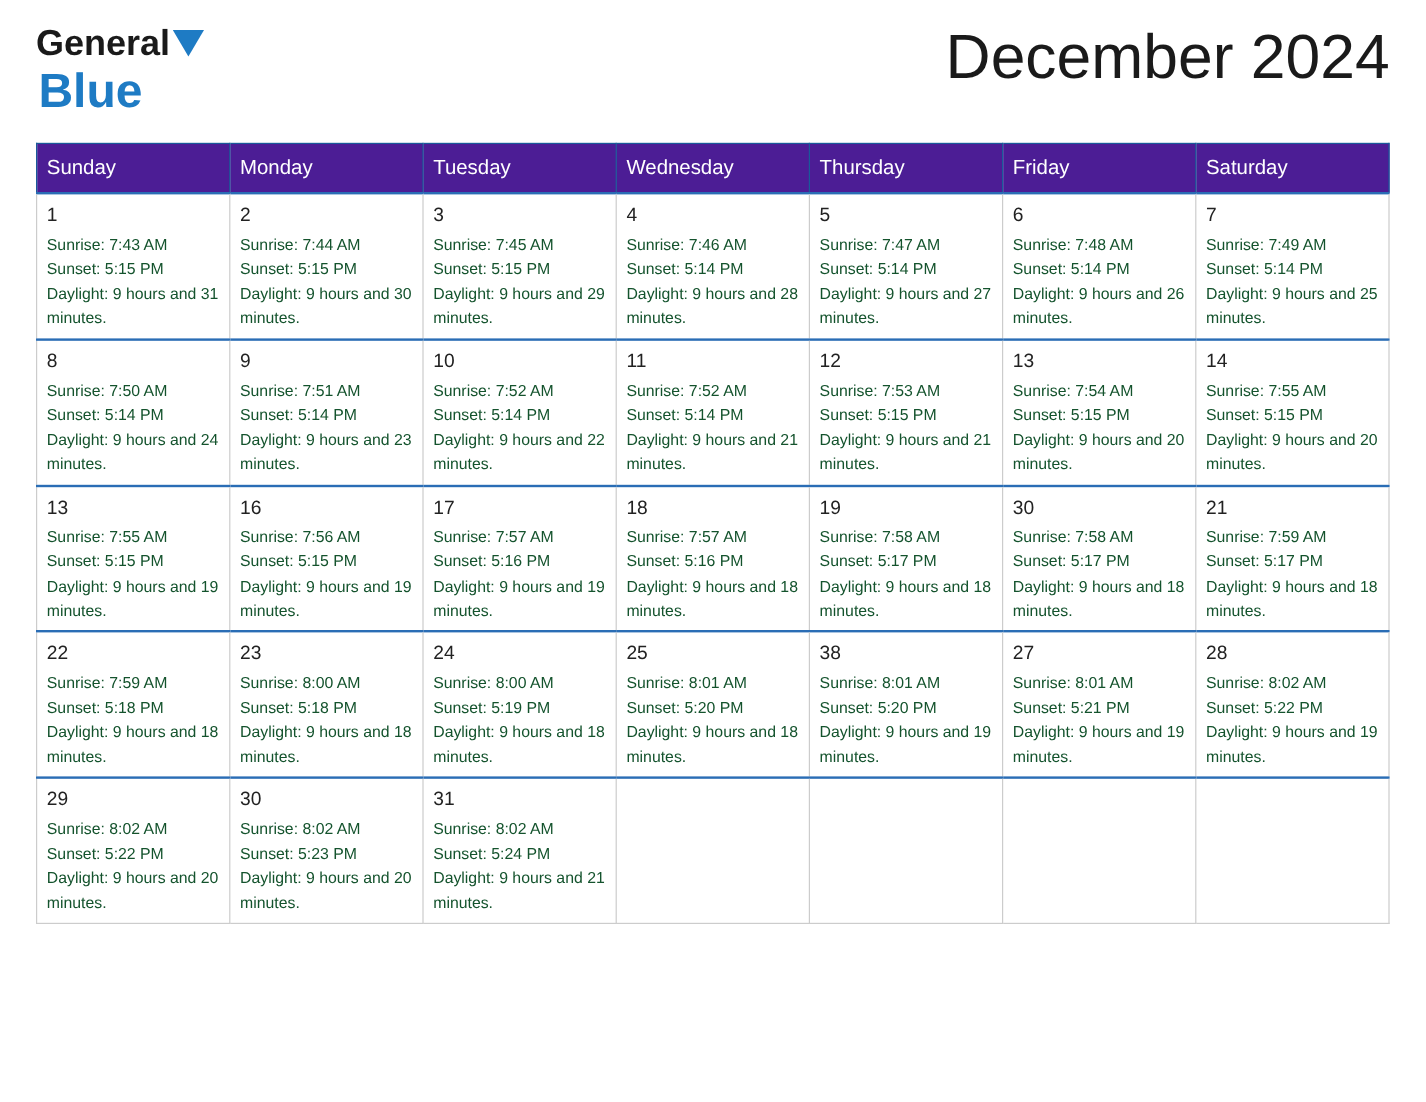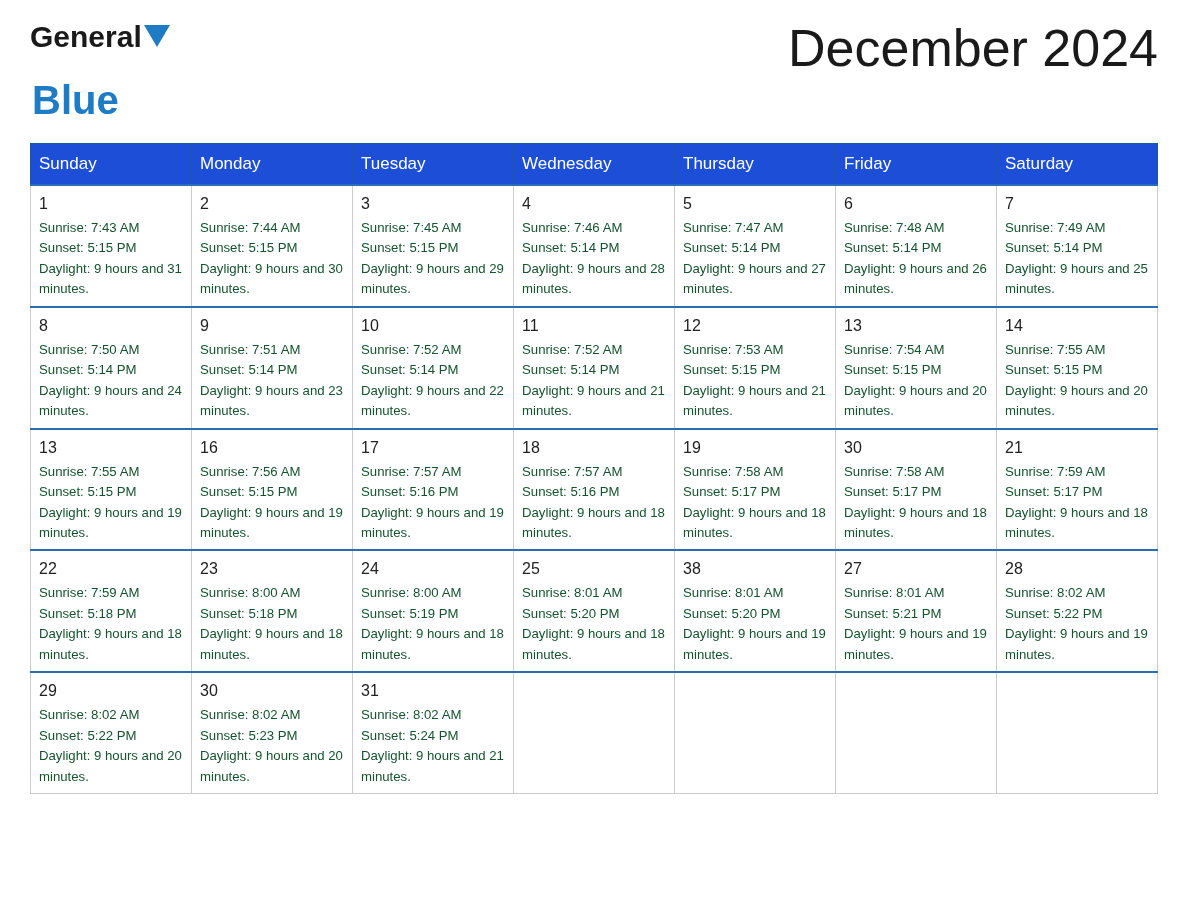--- a/index.html
+++ b/index.html
@@ -13,21 +13,20 @@
     .header {
       display: flex;
       justify-content: space-between;
       align-items: flex-start;
       margin-bottom: 20px;
     }
     .logo {
       display: flex;
       flex-direction: column;
       align-items: flex-start;
-      gap: 24px;
     }
     .title-section {
       text-align: center;
     }
     .month-title {
       font-size: 52px;
       font-weight: normal;
       color: #1a1a1a;
       line-height: 1.1;
     }
@@ -35,21 +34,21 @@
       font-size: 22px;
       color: #555;
       margin-top: 4px;
     }
     table {
       width: 100%;
       border-collapse: collapse;
       table-layout: fixed;
     }
     thead tr th {
-      background-color: #1d4ed8;
+      background-color: #4c1d95;
       color: #fff;
       padding: 10px 8px;
       text-align: left;
       font-size: 17px;
       font-weight: normal;
       border: 1px solid #1a5a9a;
     }
     tbody tr td {
       vertical-align: top;
       padding: 6px 8px;

